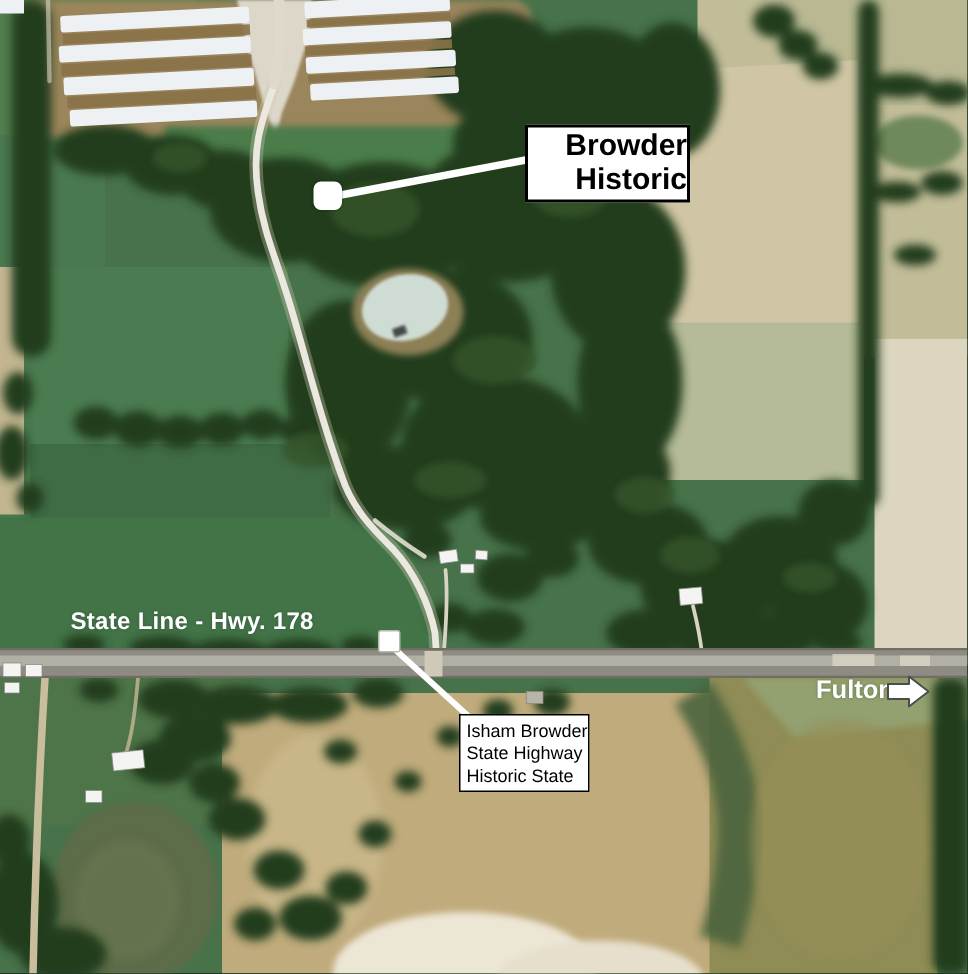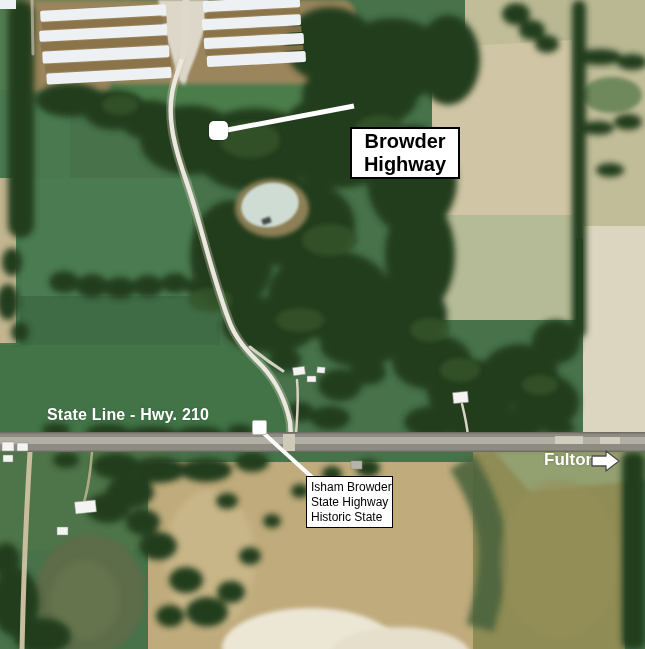--- a/index.html
+++ b/index.html
@@ -7,22 +7,22 @@
     position:relative;width:645px;height:649px;overflow:hidden;
     font-family:"Liberation Sans",sans-serif;
     background:#47724a;
   }
   #aerial{position:absolute;left:0;top:0;}
   .label-box{
     position:absolute;background:#fff;color:#000;box-sizing:border-box;
   }
   .label-box.cemetery{
     left:350px;top:83px;width:110px;height:52px;border:2px solid #000;
-    display:flex;flex-direction:column;align-items:center;justify-content:center;
-    font-weight:700;font-size:20px;line-height:23px;text-align:center;margin-top:44px;
+    display:flex;flex-direction:column;align-items:flex-end;justify-content:center;
+    font-weight:700;font-size:20px;line-height:23px;text-align:center;
   }
   .label-box.isham{
     left:306px;top:476px;width:87px;height:52px;border:1px solid #000;
     padding:3px 12px 0 4px;font-size:12px;line-height:15px;font-weight:400;
   }
   .label-box.isham span{display:block;white-space:nowrap;}
   .map-text{
     position:absolute;color:#fff;white-space:nowrap;
     text-shadow:0 0 2px rgba(40,60,40,.45);
   }
@@ -251,24 +251,24 @@
       <line x1="222" y1="131" x2="354" y2="106" stroke="#ffffff" stroke-width="5"></line>
       <line x1="259" y1="429" x2="315" y2="480" stroke="#ffffff" stroke-width="4"></line>
     </g>
   </svg>
 
   <div class="marker cemetery-pt"></div>
   <div class="marker isham-pt"></div>
 
   <div class="label-box cemetery">
     <span>Browder</span>
-    <span>Highway</span>
+    <span>Historic</span>
   </div>
 
-  <div class="map-text stateline">State Line - Hwy. 210</div>
+  <div class="map-text stateline">State Line - Hwy. 178</div>
 
   <div class="map-text fulton">Fulton</div>
 
   <div class="arrow-wrap">
     <svg width="30" height="24" viewBox="0 0 30 24">
       <polygon points="1,7 15,7 15,2 28,12 15,22 15,17 1,17" fill="#ffffff" stroke="#4c4c4c" stroke-width="1.3" stroke-linejoin="round"></polygon>
     </svg>
   </div>
 
   <div class="label-box isham">

